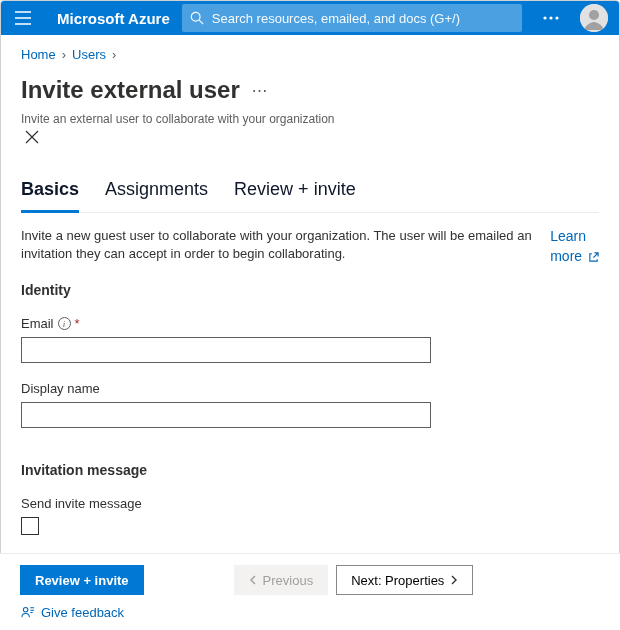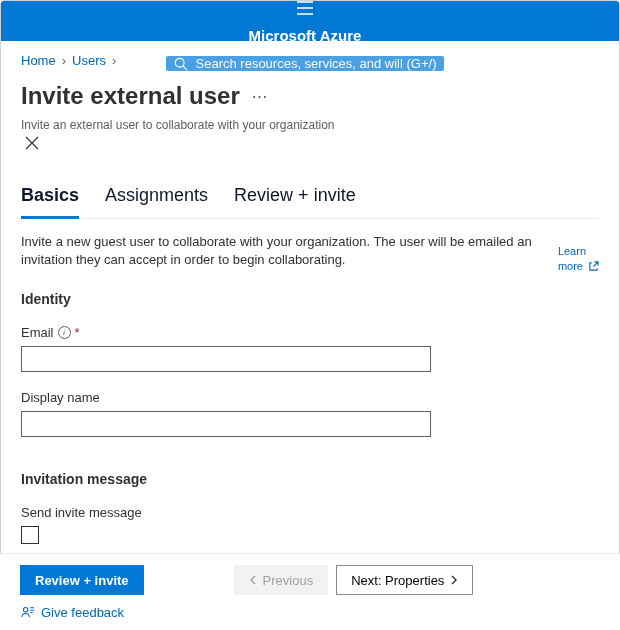--- a/index.html
+++ b/index.html
@@ -10,27 +10,26 @@
     background: #fff;
     width: 620px;
     height: 630px;
     overflow: hidden;
     border: 1px solid #d1d1d1;
     border-radius: 4px;
   }
   
   .topbar {
     background: #0078d4;
-    height: 40px;
+    height: 34px;
     display: flex;
     align-items: center;
     padding: 0 10px 0 0;
     gap: 12px;
     color: #fff;
-    flex-direction: column;
   }
   .hamburger {
     width: 44px; height: 40px;
     display:flex; align-items:center; justify-content:center;
     cursor:pointer;
   }
   .brand { font-weight:600; font-size:15px; white-space:nowrap; }
   .searchbox {
     flex: 1;
     background: #4ba0e1;
@@ -80,21 +79,21 @@
     font-size:18px;
     color:#0f172a;
     cursor:pointer;
     border-bottom:3px solid transparent;
     margin-bottom:-1px;
   }
   .tab.active { font-weight:600; border-bottom-color:#0078d4;}
   
   .intro-row { display:flex; gap:6px; margin-top:14px; line-height:1.4;}
   .intro-text { flex:1; font-size:13px; color:#323130;}
-  .learn-more { color:#0067b8; font-size:11px; white-space:nowrap; cursor:pointer;margin-top:11px;}
+  .learn-more { color:#0067b8; font-size:14px; white-space:nowrap; cursor:pointer;}
   .learn-more svg { vertical-align:-2px; margin-left:2px;}
   
   .section-heading { font-weight:600; font-size:14px; margin-top:16px; margin-bottom:18px;}
   .field-label { font-size:13px; color:#323130; margin-bottom:6px; display:flex; align-items:center; gap:4px;}
   .req { color:#a4262c;}
   .info-icon {
     width:13px;height:13px;border:1px solid #605e5c;border-radius:50%;
     display:inline-flex;align-items:center;justify-content:center;
     font-size:9px;color:#605e5c;font-style:italic;font-family:serif;
   }
@@ -146,21 +145,21 @@
     <svg width="16" height="14" viewBox="0 0 16 14">
         <path stroke="#fff" stroke-width="1.4" d="M0 1h16M0 7h16M0 13h16"></path>
       </svg>
   </div>
   <div class="brand">Microsoft Azure</div>
   <div class="searchbox">
     <svg width="14" height="14" viewBox="0 0 16 16">
         <circle cx="6.5" cy="6.5" r="5" fill="none" stroke="#fff" stroke-width="1.3"></circle>
         <line x1="10.5" y1="10.5" x2="15" y2="15" stroke="#fff" stroke-width="1.3"></line>
       </svg>
-    <span>Search resources, services, and will (G+/)</span>
+    <span>Search resources, emailed, and docs (G+/)</span>
   </div>
   <div class="top-icon">
     <svg width="16" height="4" viewBox="0 0 16 4">
         <circle cx="2" cy="2" r="1.6" fill="#fff"></circle>
         <circle cx="8" cy="2" r="1.6" fill="#fff"></circle>
         <circle cx="14" cy="2" r="1.6" fill="#fff"></circle>
       </svg>
   </div>
   <div class="avatar">
     <svg width="28" height="28" viewBox="0 0 28 28">

